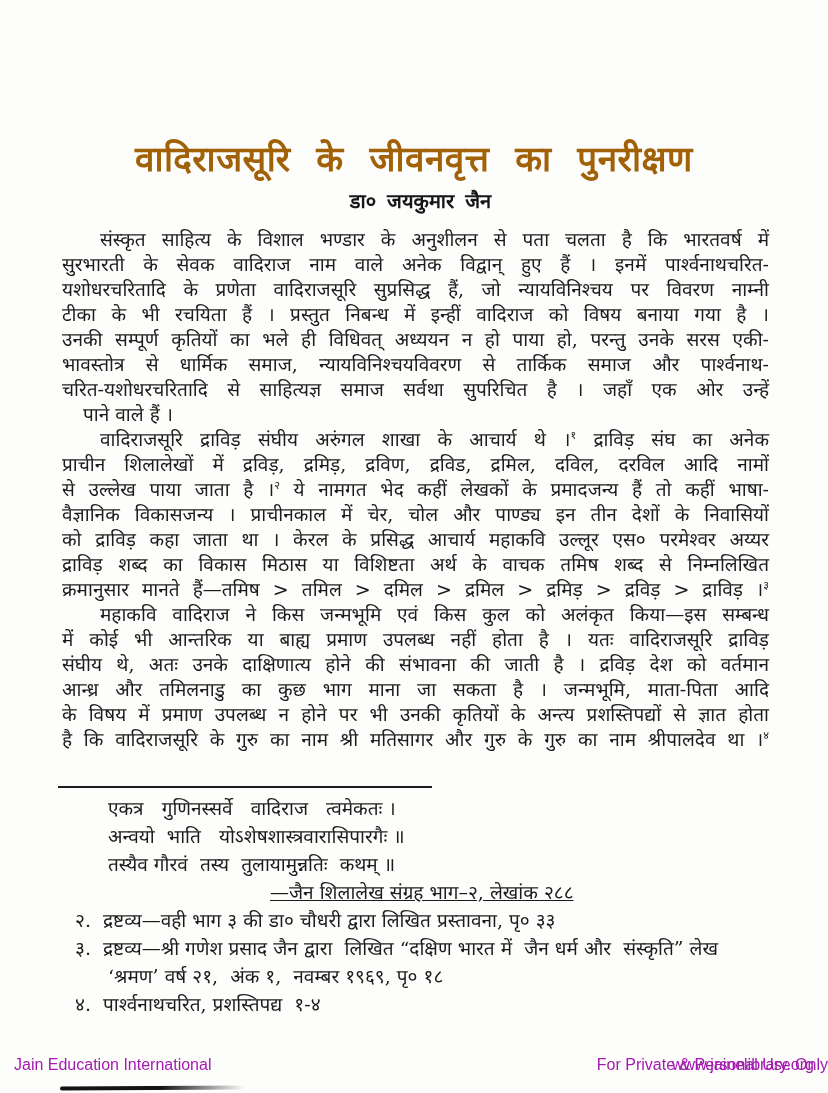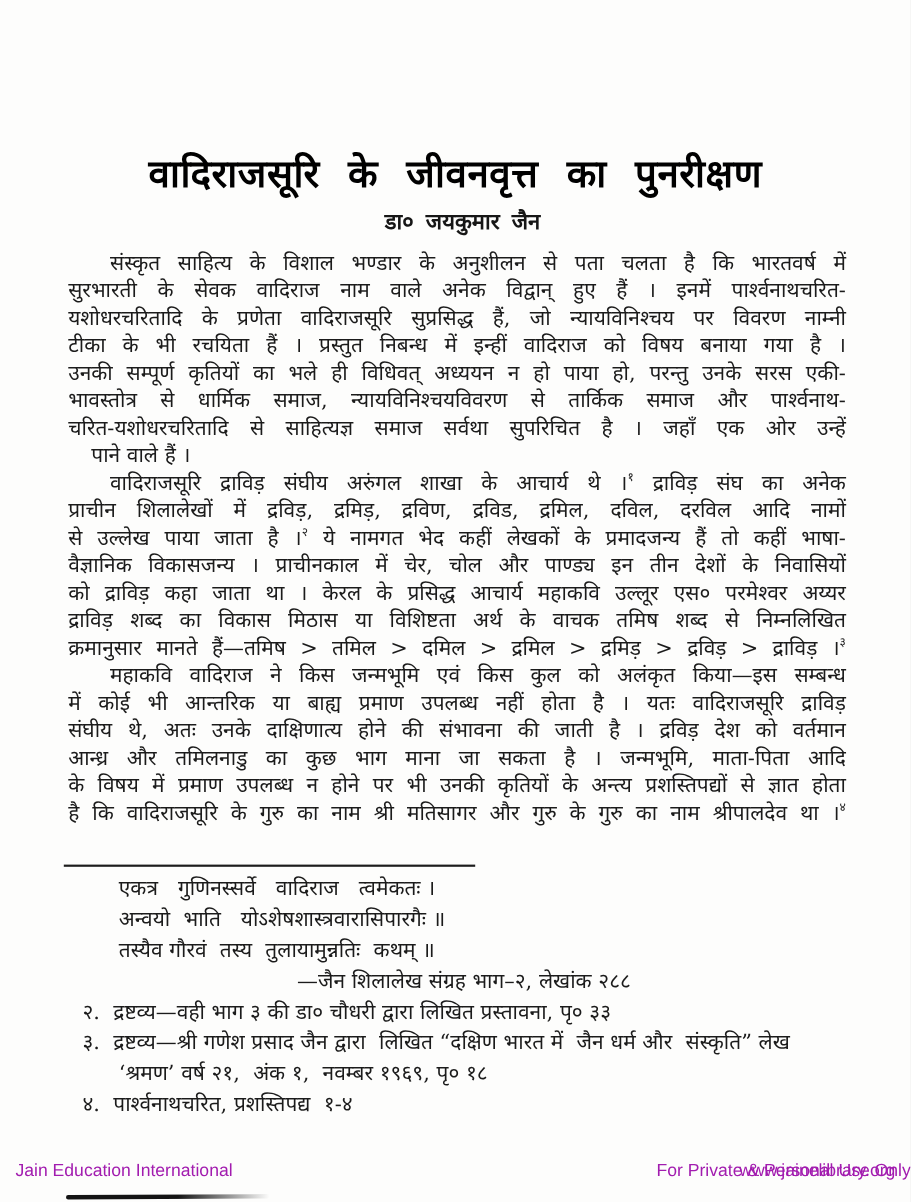--- a/index.html
+++ b/index.html
@@ -20,21 +20,21 @@
     top: 138px;
     left: 0;
     width: 100%;
     text-align: center;
   }
   .doc-title {
     font-size: 35px;
     font-weight: bold;
     letter-spacing: 0.5px;
     word-spacing: 13px;
-    color: #000000;
+    color: #a16207;
     line-height: 1.2;
   }
   .doc-author {
     margin-top: 7px;
     font-size: 20px;
     font-weight: bold;
     word-spacing: 4px;
     color: #161616;
     margin-left: 13px;
   }
@@ -81,21 +81,21 @@
     width: 707px;
   }
   .fn-line {
     font-size: 19px;
     line-height: 28px;
     white-space: pre-wrap;
     text-align: left;
   }
   .fn-line.ind-0 { padding-left: 13px; }
   .fn-line.ind-1 { padding-left: 46px; }
-  .fn-line.ind-2 { padding-left: 208px; }
+  .fn-line.ind-2 { padding-left: 208px; text-decoration: underline; }
 
   
   .footer {
     position: absolute;
     top: 1056px;
     left: 0;
     width: 100%;
     height: 20px;
     font-family: Liberation Sans, sans-serif;
     font-size: 16px;

